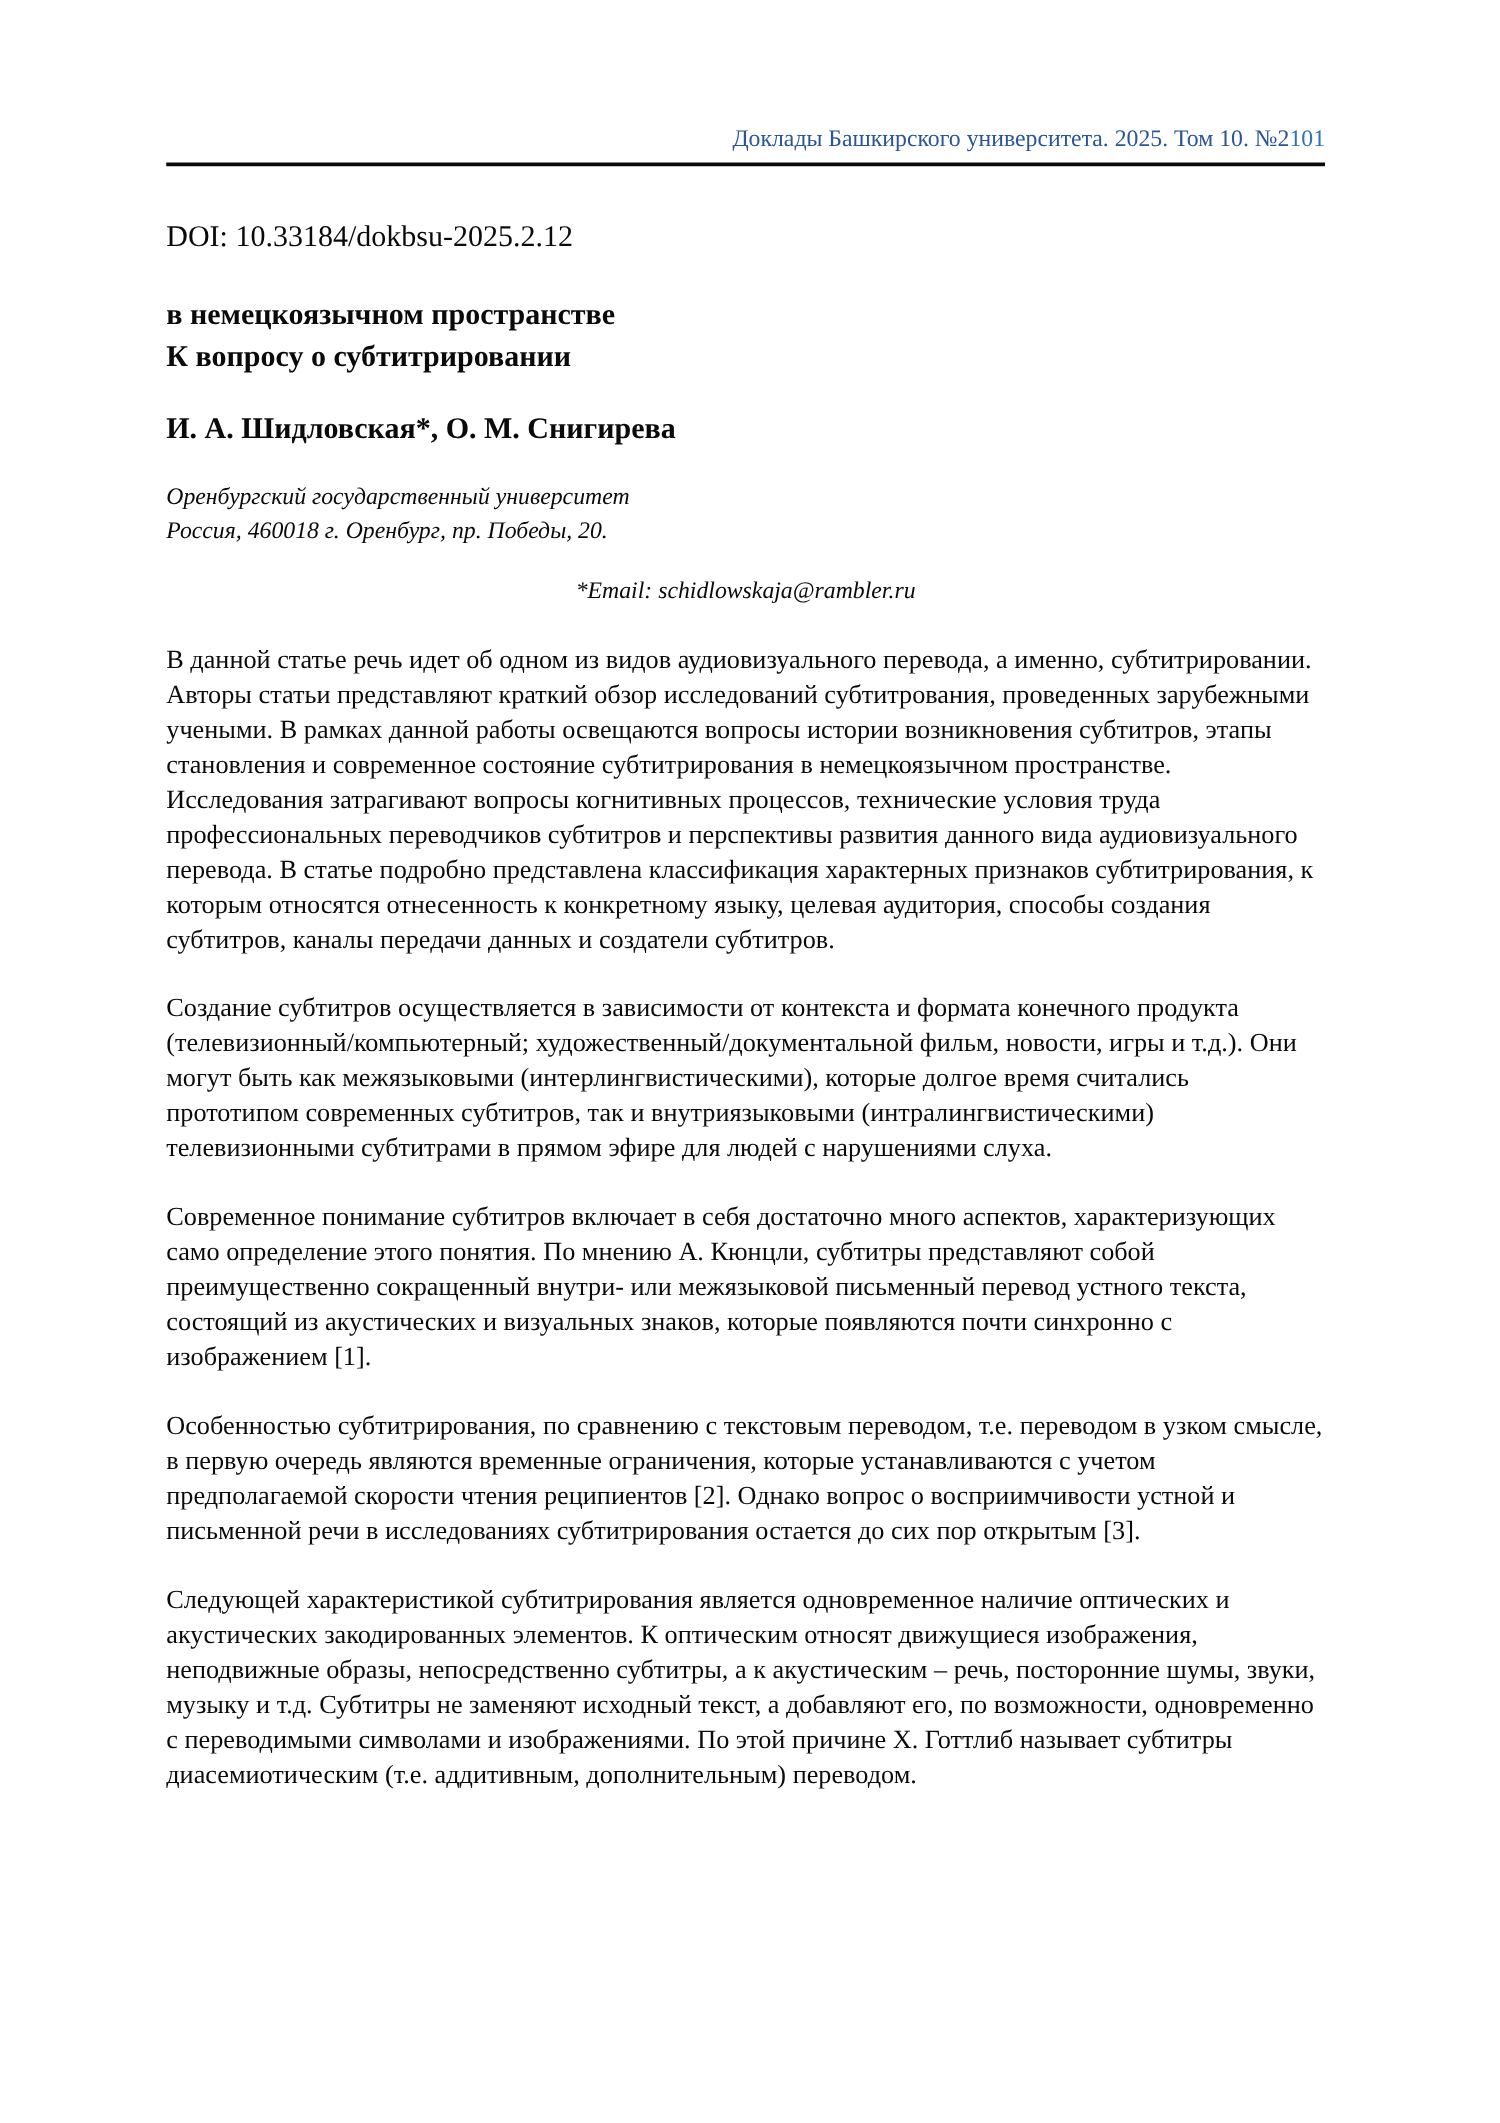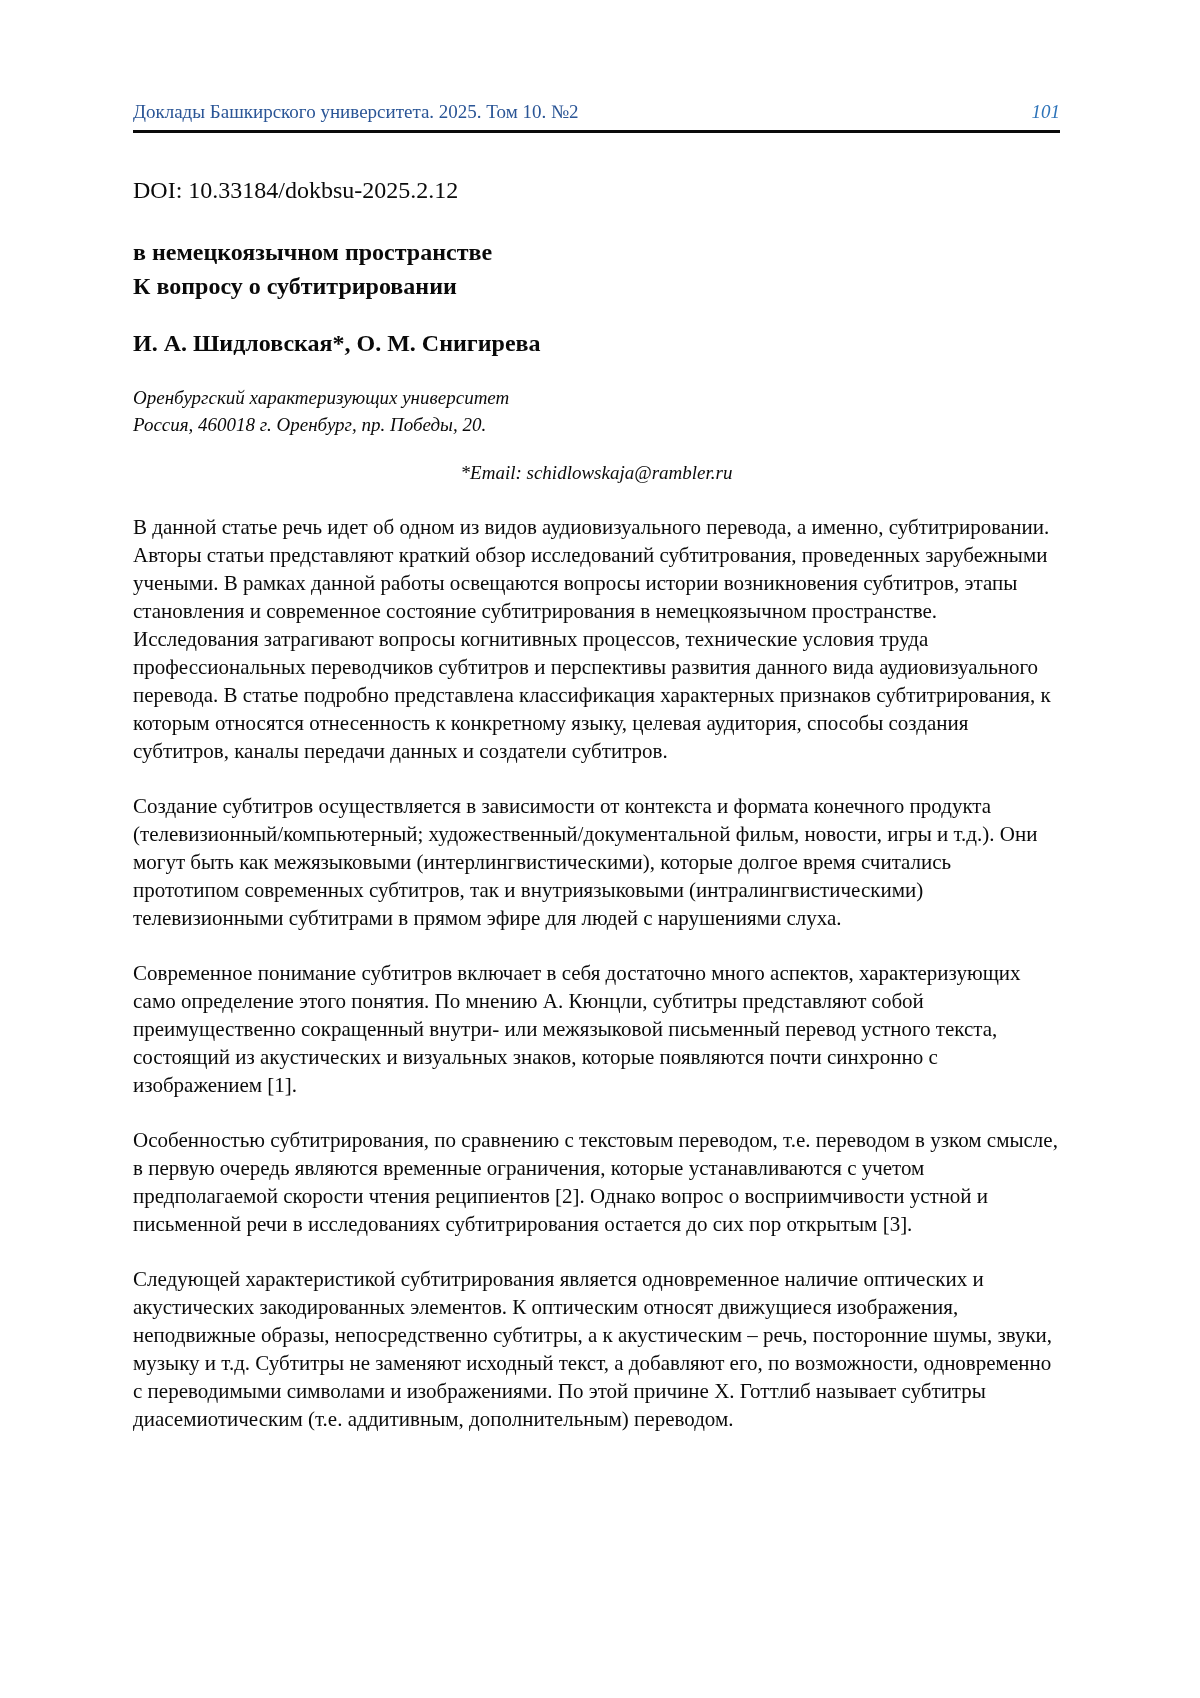--- a/index.html
+++ b/index.html
@@ -14,21 +14,21 @@
     margin: 0 auto;
     background: #ffffff;
     box-sizing: border-box;
     padding: 100px 140px 0 133px;
     font-family: "Liberation Serif", "DejaVu Serif", serif;
     color: #0a0a0a;
     overflow: hidden;
   }
   .running-header {
     display: flex;
-    justify-content: space-between;
+    justify-content: flex-end;
     align-items: baseline;
     font-size: 19px;
     line-height: 24px;
     border-bottom: 3px solid #0a0a0a;
     padding-bottom: 6px;
   }
   .doi {
     margin: 44px 0 0 0;
     font-size: 24px;
     line-height: 26px;
@@ -68,34 +68,34 @@
   }
   .keywords-label { font-weight: bold; }
 </style>
 </head>
 <body>
 
 <div class="page">
 
   <div class="running-header">
     <span style="color: rgb(42, 85, 150);">Доклады Башкирского университета. 2025. Том 10. №2</span>
-    <span style="color: rgb(45, 115, 185); font-style: italic;">101</span>
+    <span style="color: rgb(45, 115, 185);">101</span>
   </div>
 
   <p class="doi">DOI: 10.33184/dokbsu-2025.2.12</p>
 
   <h1 class="article-title">
     <span>в немецкоязычном пространстве</span>
     <span>К вопросу о субтитрировании</span>
   </h1>
 
   <p class="authors">И. А. Шидловская*, О. М. Снигирева</p>
 
   <p class="affiliation">
-    <span>Оренбургский характеризующих университет</span>
+    <span>Оренбургский государственный университет</span>
     <span>Россия, 460018 г. Оренбург, пр. Победы, 20.</span>
   </p>
 
   <p class="email">*Email: schidlowskaja@rambler.ru</p>
 
   <p class="body-text">В данной статье речь идет об одном из видов аудиовизуального перевода, а именно, субтитрировании. Авторы статьи представляют краткий обзор исследований субтитрования, проведенных зарубежными учеными. В рамках данной работы освещаются вопросы истории возникновения субтитров, этапы становления и современное состояние субтитрирования в немецкоязычном пространстве. Исследования затрагивают вопросы когнитивных процессов, технические условия труда профессиональных переводчиков субтитров и перспективы развития данного вида аудиовизуального перевода. В статье подробно представлена классификация характерных признаков субтитрирования, к которым относятся отнесенность к конкретному языку, целевая аудитория, способы создания субтитров, каналы передачи данных и создатели субтитров.</p>
 
 
   <p class="body-text">Создание субтитров осуществляется в зависимости от контекста и формата конечного продукта (телевизионный/компьютерный; художественный/документальной фильм, новости, игры и т.д.). Они могут быть как межязыковыми (интерлингвистическими), которые долгое время считались прототипом современных субтитров, так и внутриязыковыми (интралингвистическими) телевизионными субтитрами в прямом эфире для людей с нарушениями слуха.</p>
   <p class="body-text">Современное понимание субтитров включает в себя достаточно много аспектов, характеризующих само определение этого понятия. По мнению А. Кюнцли, субтитры представляют собой преимущественно сокращенный внутри- или межязыковой письменный перевод устного текста, состоящий из акустических и визуальных знаков, которые появляются почти синхронно с изображением [1].</p>

